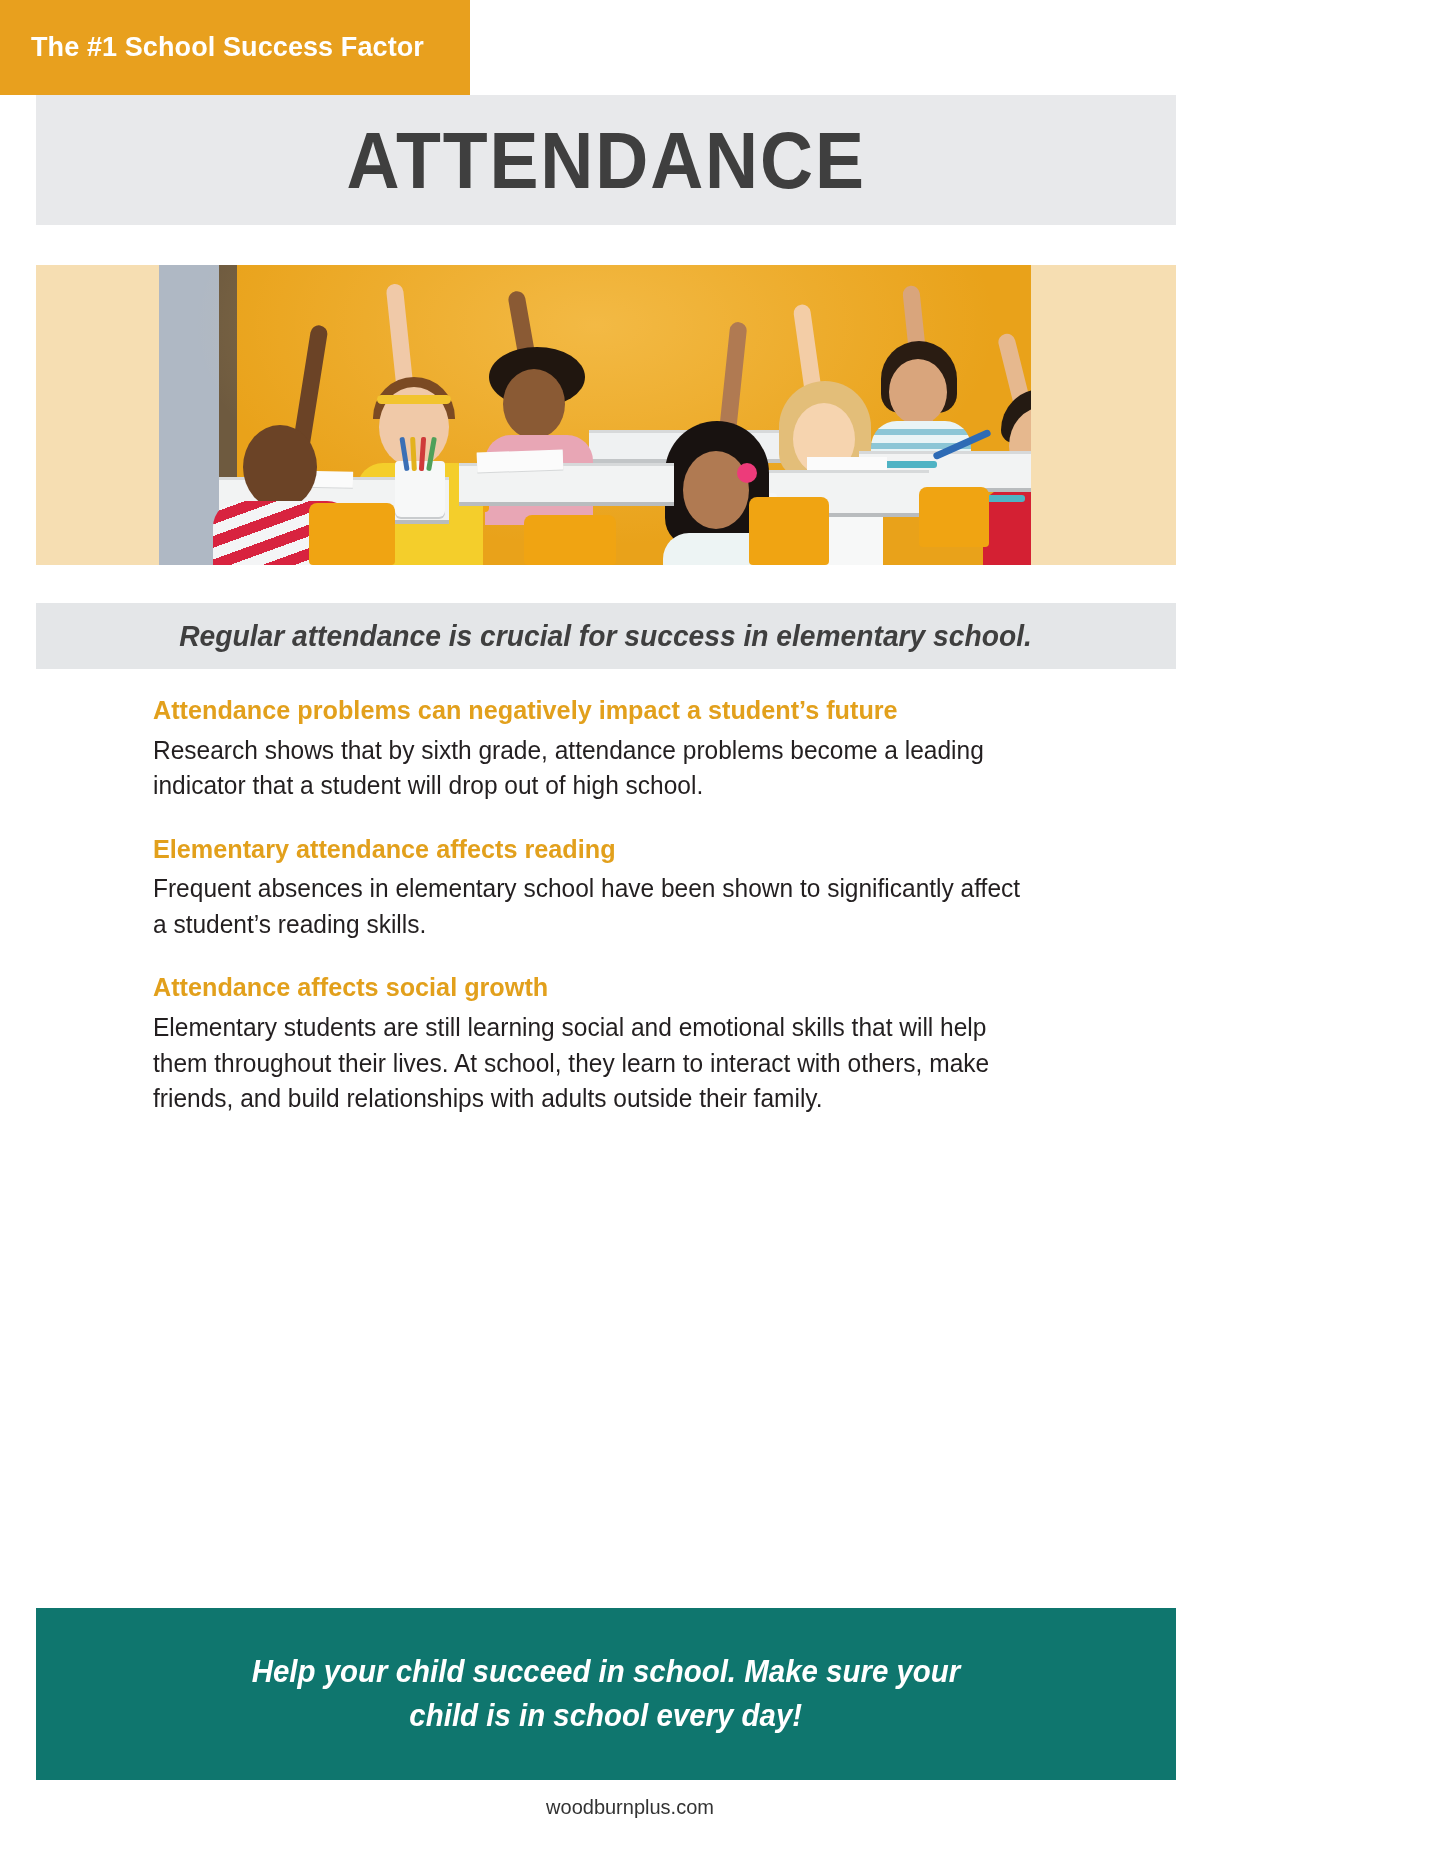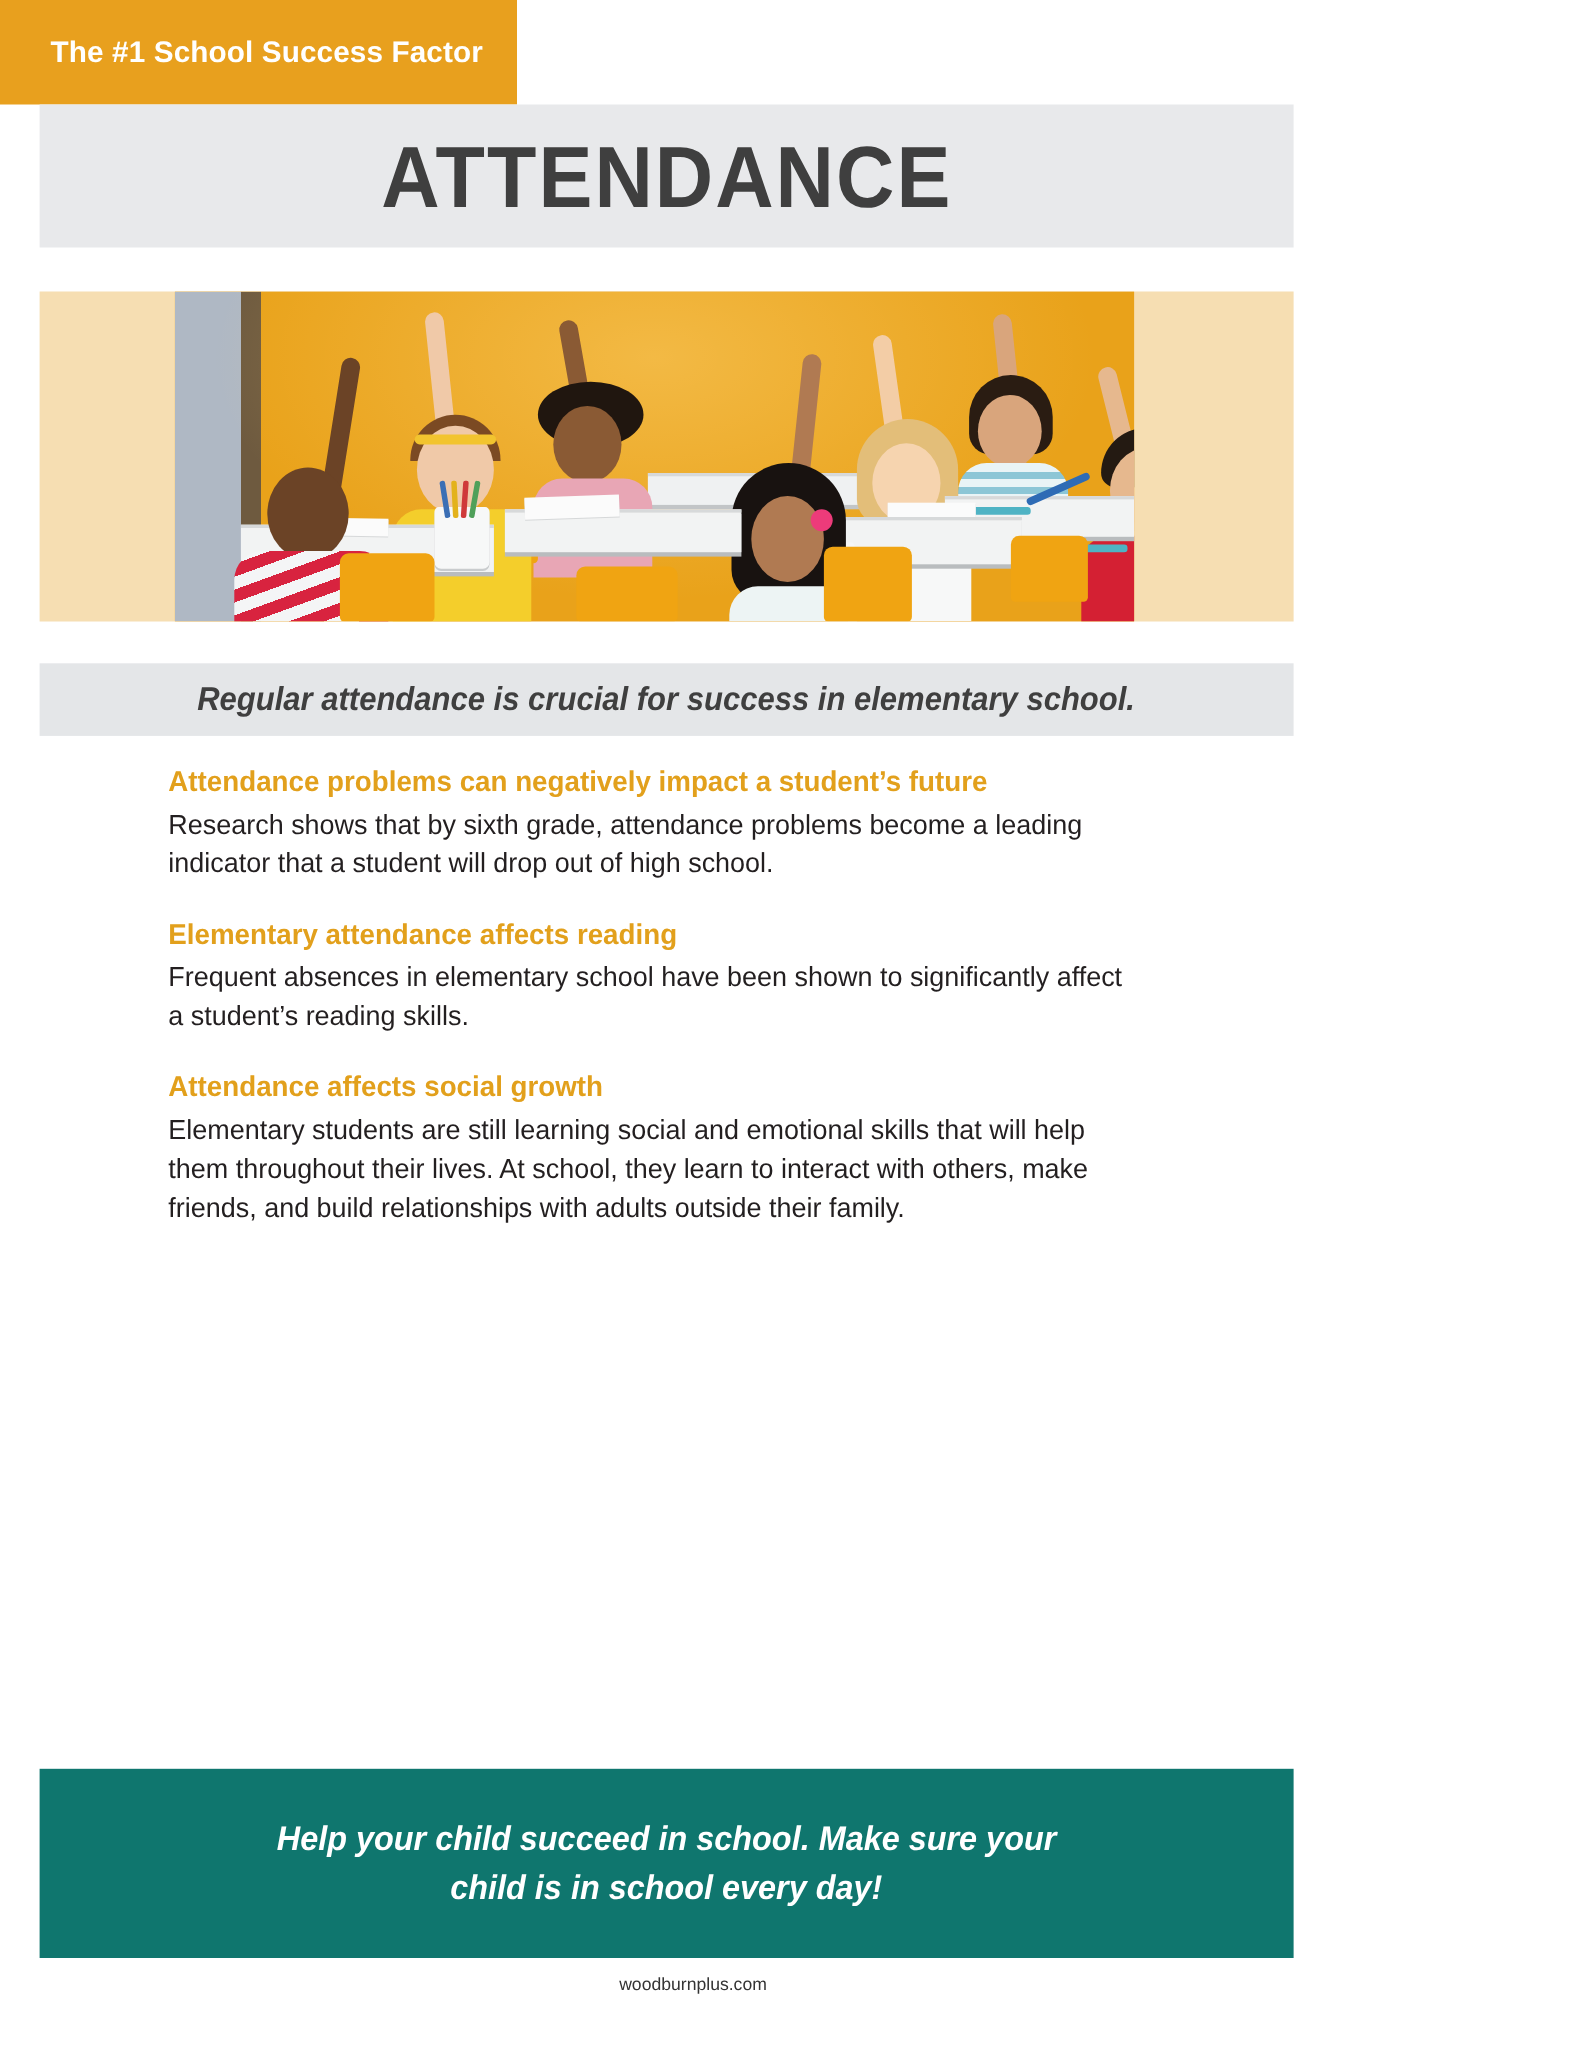--- a/index.html
+++ b/index.html
@@ -26,21 +26,21 @@
   .eyebrow-bar {
     position: absolute;
     left: 0;
     top: 0;
     width: 470px;
     height: 95px;
     background: #E8A01E;
     display: flex;
     align-items: center;
     box-sizing: border-box;
-    padding-left: 46px;
+    padding-left: 31px;
   }
   .eyebrow-text {
     color: #ffffff;
     font-size: 27px;
     font-weight: bold;
     letter-spacing: 0.1px;
     white-space: nowrap;
     font-stretch: condensed;
   }
 
@@ -287,21 +287,21 @@
     white-space: nowrap;
   }
 
   .site-url {
     position: absolute;
     left: 0;
     top: 1796px;
     width: 1260px;
     text-align: center;
     color: #333333;
-    font-size: 16px;
+    font-size: 20px;
   }
 </style>
 </head>
 <body>
 
 <div class="page">
 
   <div class="eyebrow-bar">
     <span class="eyebrow-text">The #1 School Success Factor</span>
   </div>

